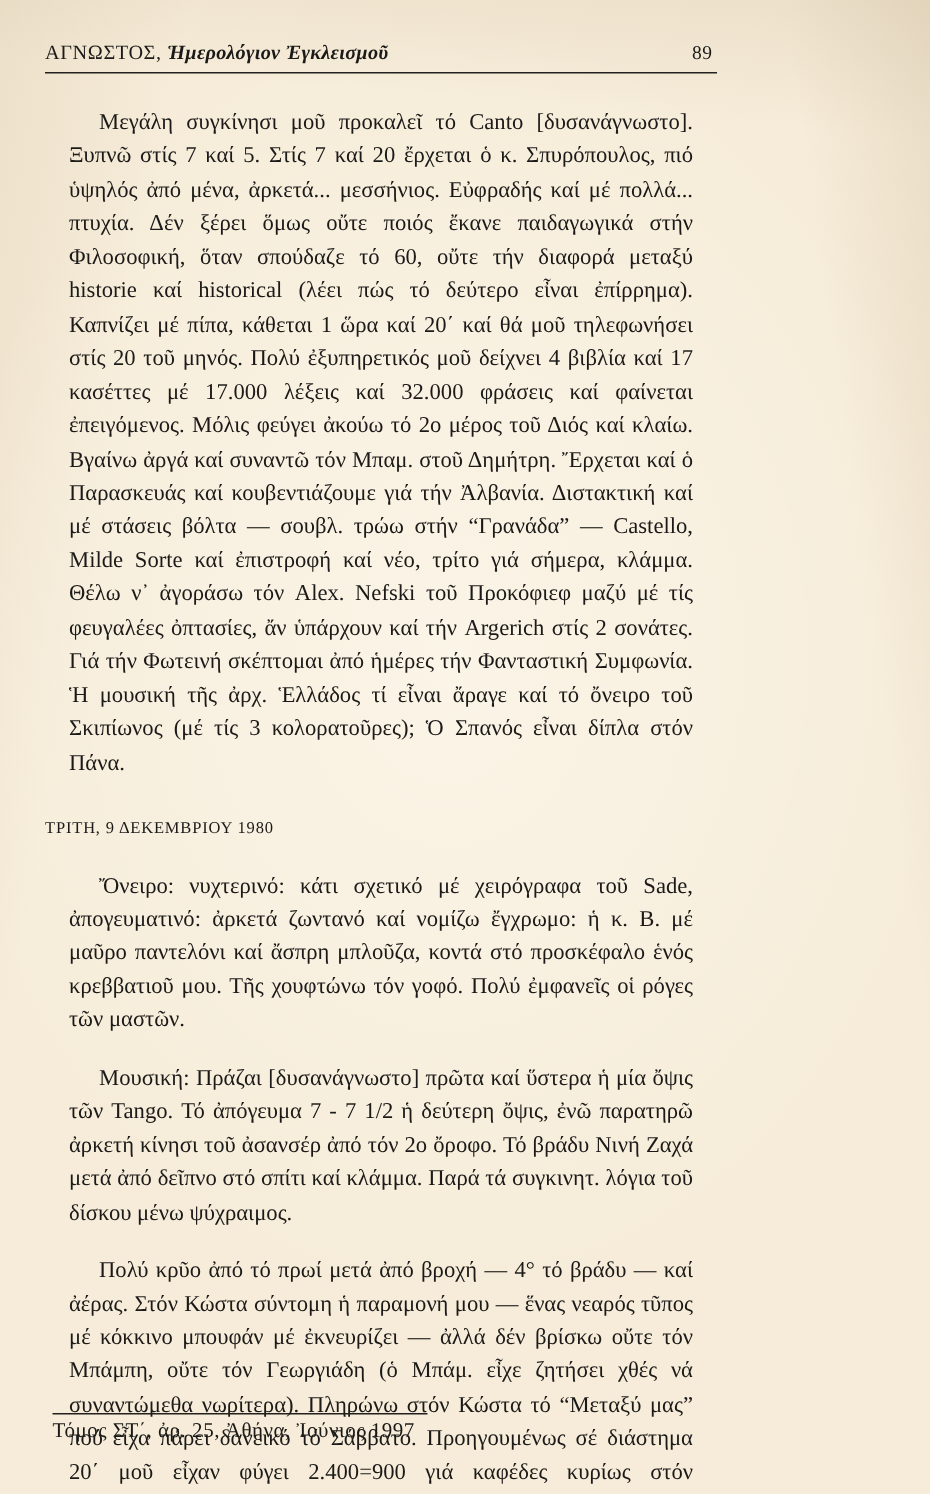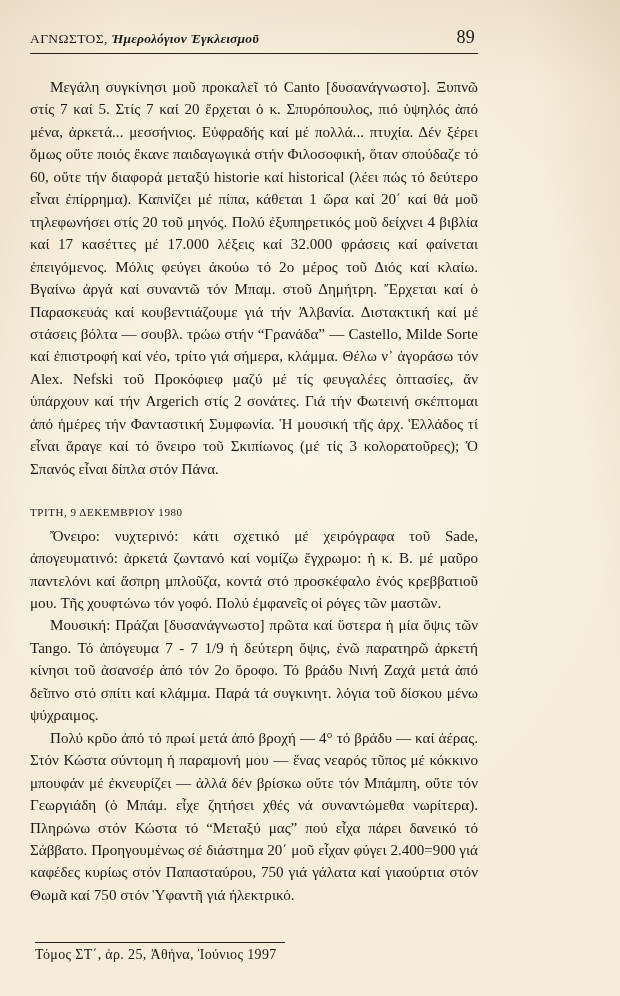--- a/index.html
+++ b/index.html
@@ -55,36 +55,36 @@
   }
   .rh-author {
     font-variant: normal;
   }
   .rh-title {
     font-style: italic;
     font-weight: 700;
     letter-spacing: 0.2px;
   }
   .rh-page {
-    font-size: 18px;
+    font-size: 13px;
     font-weight: 400;
     letter-spacing: 0.3px;
     padding-right: 3px;
   }
 
   
   .body-text {
     font-size: 15.1px;
     line-height: 22.45px;
     text-align: justify;
     text-justify: inter-word;
     hyphens: manual;
   }
   .body-text p {
-    margin: 0;
+    margin: 16px;
     text-indent: 20px;
   }
 
   
   .entry-heading {
     font-size: 11px;
     letter-spacing: 0.55px;
     margin: 21px 0 1px 0;
   }
 
@@ -124,21 +124,21 @@
   <div class="body-text">
 
     <div class="para-block">
       <p>Μεγάλη συγκίνησι μοῦ προκαλεῖ τό Canto [δυσανάγνωστο]. Ξυπνῶ στίς 7 καί 5. Στίς 7 καί 20 ἔρχεται ὁ κ. Σπυρόπουλος, πιό ὑψηλός ἀπό μένα, ἀρκετά... μεσσήνιος. Εὐφραδής καί μέ πολλά... πτυχία. Δέν ξέρει ὅμως οὔτε ποιός ἔκανε παιδαγωγικά στήν Φιλοσοφική, ὅταν σπούδαζε τό 60, οὔτε τήν διαφορά μεταξύ historie καί historical (λέει πώς τό δεύτερο εἶναι ἐπίρρημα). Καπνίζει μέ πίπα, κάθεται 1 ὥρα καί 20΄ καί θά μοῦ τηλεφωνήσει στίς 20 τοῦ μηνός. Πολύ ἐξυπηρετικός μοῦ δείχνει 4 βιβλία καί 17 κασέττες μέ 17.000 λέξεις καί 32.000 φράσεις καί φαίνεται ἐπειγόμενος. Μόλις φεύγει ἀκούω τό 2ο μέρος τοῦ Διός καί κλαίω. Βγαίνω ἀργά καί συναντῶ τόν Μπαμ. στοῦ Δημήτρη. Ἔρχεται καί ὁ Παρασκευάς καί κουβεντιάζουμε γιά τήν Ἀλβανία. Διστακτική καί μέ στάσεις βόλτα — σουβλ. τρώω στήν “Γρανάδα” — Castello, Milde Sorte καί ἐπιστροφή καί νέο, τρίτο γιά σήμερα, κλάμμα. Θέλω ν᾿ ἀγοράσω τόν Alex. Nefski τοῦ Προκόφιεφ μαζύ μέ τίς φευγαλέες ὀπτασίες, ἄν ὑπάρχουν καί τήν Argerich στίς 2 σονάτες. Γιά τήν Φωτεινή σκέπτομαι ἀπό ἡμέρες τήν Φανταστική Συμφωνία. Ἡ μουσική τῆς ἀρχ. Ἑλλάδος τί εἶναι ἄραγε καί τό ὄνειρο τοῦ Σκιπίωνος (μέ τίς 3 κολορατοῦρες); Ὁ Σπανός εἶναι δίπλα στόν Πάνα.</p>
     </div>
 
     <div class="entry-heading">ΤΡΙΤΗ, 9 ΔΕΚΕΜΒΡΙΟΥ 1980</div>
 
     <div class="para-block">
       <p>Ὄνειρο: νυχτερινό: κάτι σχετικό μέ χειρόγραφα τοῦ Sade, ἀπογευματινό: ἀρκετά ζωντανό καί νομίζω ἔγχρωμο: ἡ κ. Β. μέ μαῦρο παντελόνι καί ἄσπρη μπλοῦζα, κοντά στό προσκέφαλο ἑνός κρεββατιοῦ μου. Τῆς χουφτώνω τόν γοφό. Πολύ ἐμφανεῖς οἱ ρόγες τῶν μαστῶν.</p>
-      <p>Μουσική: Πράζαι [δυσανάγνωστο] πρῶτα καί ὕστερα ἡ μία ὄψις τῶν Tango. Τό ἀπόγευμα 7 - 7 1/9 ἡ δεύτερη ὄψις, ἐνῶ παρατηρῶ ἀρκετή κίνησι τοῦ ἀσανσέρ ἀπό τόν 2ο ὄροφο. Τό βράδυ Νινή Ζαχά μετά ἀπό δεῖπνο στό σπίτι καί κλάμμα. Παρά τά συγκινητ. λόγια τοῦ δίσκου μένω ψύχραιμος.</p>
+      <p>Μουσική: Πράζαι [δυσανάγνωστο] πρῶτα καί ὕστερα ἡ μία ὄψις τῶν Tango. Τό ἀπόγευμα 7 - 7 1/2 ἡ δεύτερη ὄψις, ἐνῶ παρατηρῶ ἀρκετή κίνησι τοῦ ἀσανσέρ ἀπό τόν 2ο ὄροφο. Τό βράδυ Νινή Ζαχά μετά ἀπό δεῖπνο στό σπίτι καί κλάμμα. Παρά τά συγκινητ. λόγια τοῦ δίσκου μένω ψύχραιμος.</p>
       <p>Πολύ κρῦο ἀπό τό πρωί μετά ἀπό βροχή — 4° τό βράδυ — καί ἀέρας. Στόν Κώστα σύντομη ἡ παραμονή μου — ἕνας νεαρός τῦπος μέ κόκκινο μπουφάν μέ ἐκνευρίζει — ἀλλά δέν βρίσκω οὔτε τόν Μπάμπη, οὔτε τόν Γεωργιάδη (ὁ Μπάμ. εἶχε ζητήσει χθές νά συναντώμεθα νωρίτερα). Πληρώνω στόν Κώστα τό “Μεταξύ μας” πού εἶχα πάρει δανεικό τό Σάββατο. Προηγουμένως σέ διάστημα 20΄ μοῦ εἶχαν φύγει 2.400=900 γιά καφέδες κυρίως στόν Παπασταύρου, 750 γιά γάλατα καί γιαούρτια στόν Θωμᾶ καί 750 στόν Ὑφαντῆ γιά ἠλεκτρικό.</p>
     </div>
 
   </div>
 
   <div class="footer">
     <div class="footer-rule"></div>
     <div class="footer-text">Τόμος ΣΤ΄, ἀρ. 25, Ἀθήνα, Ἰούνιος 1997</div>
   </div>
 

